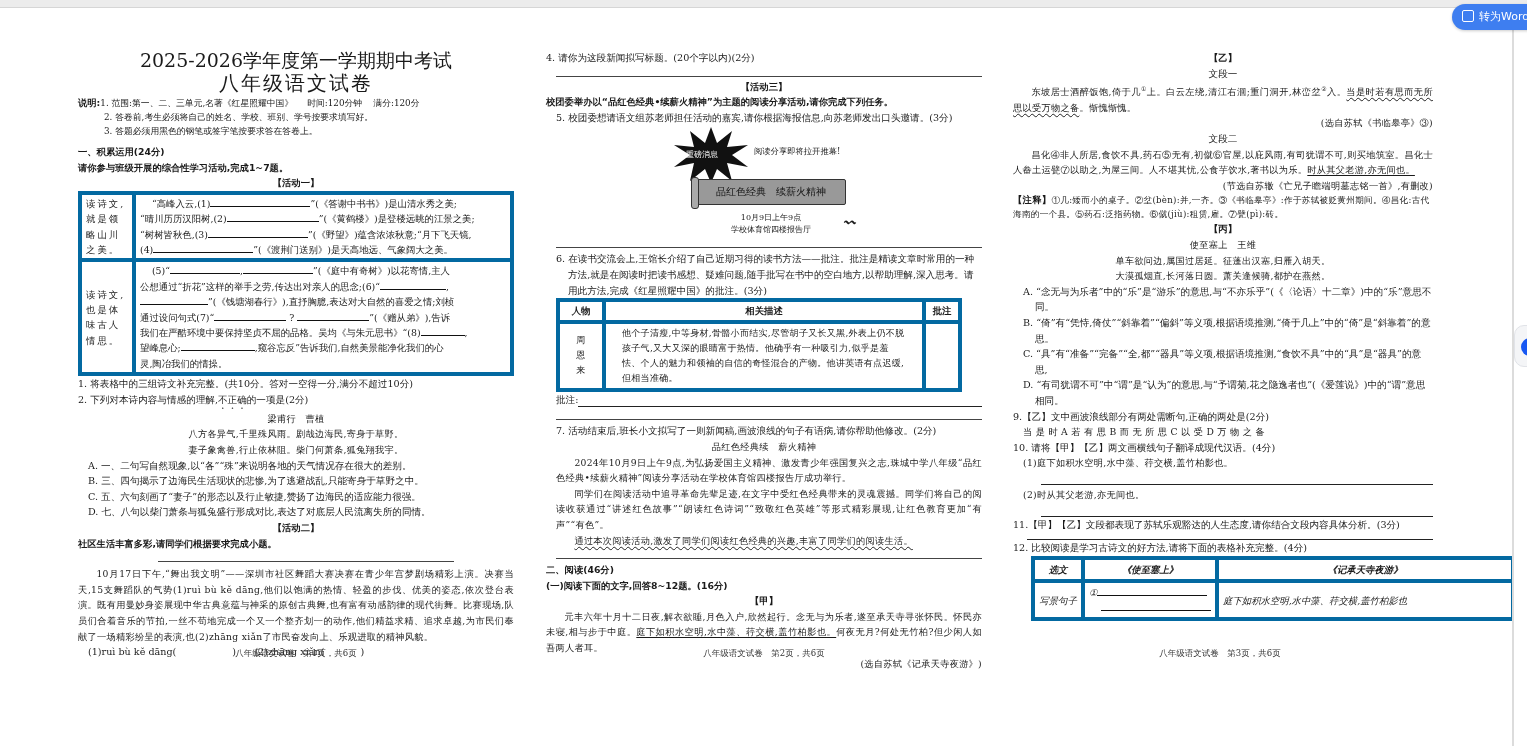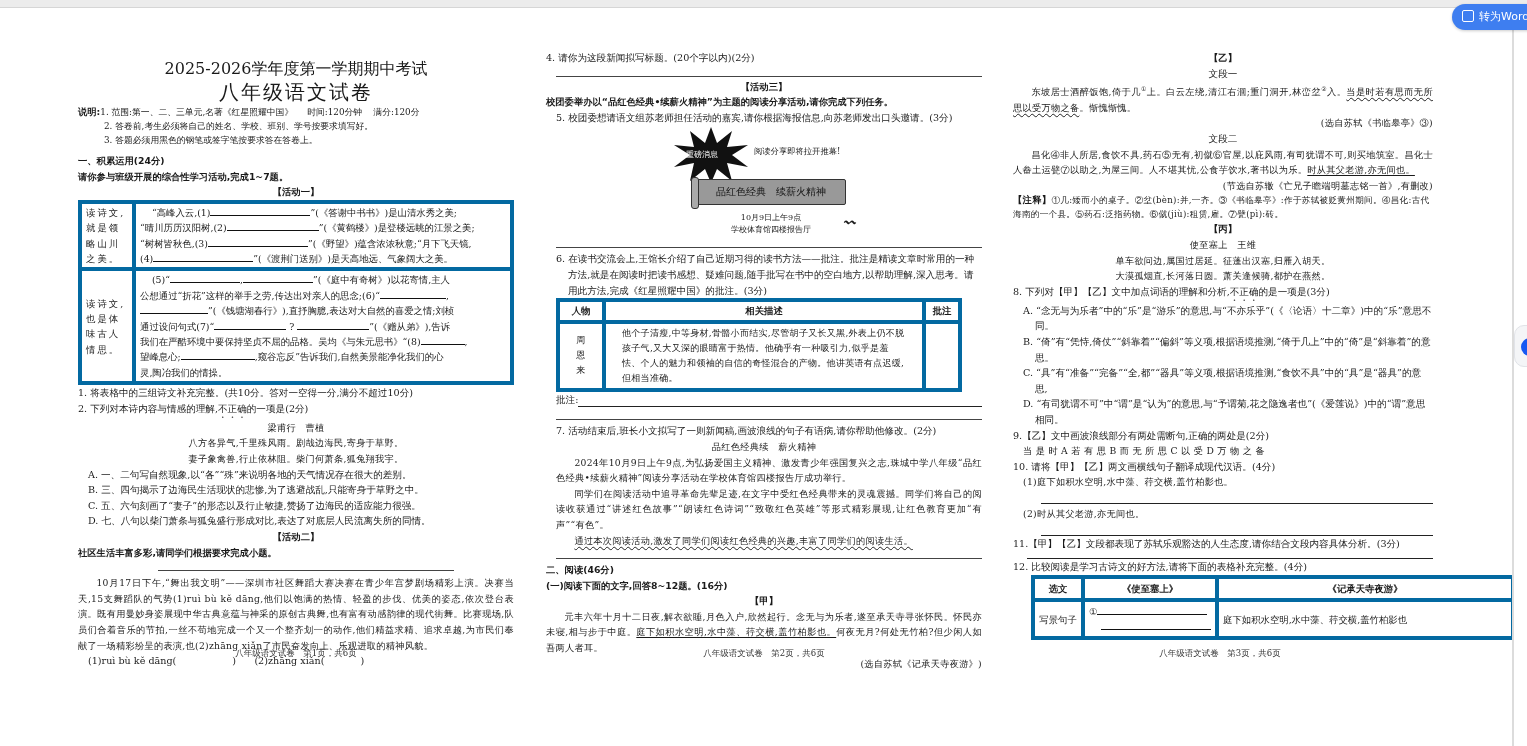--- a/index.html
+++ b/index.html
@@ -6,21 +6,21 @@
   html, body { width: 1527px; height: 746px; overflow: hidden; background: #ffffff; }
   body { font-family: "DejaVu Serif", "Liberation Serif", serif; color: #1a1a1a; position: relative; }
   .topbar { position: absolute; left: 0; top: 0; width: 1527px; height: 8px; background: #ececec; border-bottom: 1px solid #d6d6d6; }
   .viewport { position: absolute; left: 0; top: 8px; width: 1512px; height: 738px; background: #fff; overflow: hidden; }
   .vscroll { position: absolute; right: 0; top: 8px; width: 15px; height: 738px; background: #fff; border-left: 2px solid #dcdcdc; }
   .page { position: absolute; top: 38px; width: 436px; font-size: 9.6px; line-height: 15.6px; }
   .p1 { left: 78px; } .p2 { left: 546px; } .p3 { left: 1013px; width: 420px; }
   .center { text-align: center; }
   .right { text-align: right; }
   .bold { font-family: "DejaVu Sans", "Liberation Sans", sans-serif; font-weight: bold; font-size: 9.3px; }
-  .title1 { font-size: 16px; text-align: center; line-height: 20px; margin-top: 13px; }
+  .title1 { font-size: 19px; text-align: center; line-height: 20px; margin-top: 4px; }
   .title2 { font-size: 20px; text-align: center; line-height: 26px; letter-spacing: 2px; }
   .note { font-size: 8.8px; line-height: 14px; }
   .indent { padding-left: 26px; }
   .p-indent { text-indent: 2em; text-align: justify; }
   .opt { padding-left: 10px; }
   .hang { padding-left: 22px; text-indent: -12px; }
   table { border-collapse: collapse; width: 100%; }
   td, th { border: 4px solid #0369a1; vertical-align: middle; }
   .tbl1 { border: 2px solid #444; }
   .tbl1 td { font-size: 9.4px; line-height: 15.4px; padding: 1px 4px; }
@@ -179,36 +179,35 @@
     <div class="p-indent kai"><span>东坡居士酒醉饭饱,倚于几</span><span class="sub">①</span><span>上。白云左绕,清江右洄;重门洞开,林峦坌</span><span class="sub">②</span><span>入。</span><span class="wavy">当是时若有思而无所思以受万物之备</span><span>。惭愧惭愧。</span></div>
     <div class="right kai">(选自苏轼《书临皋亭》③)</div>
     <div class="center">文段二</div>
     <div class="p-indent kai"><span>昌化④非人所居,食饮不具,药石⑤无有,初僦⑥官屋,以庇风雨,有司犹谓不可,则买地筑室。昌化士人畚土运甓⑦以助之,为屋三间。人不堪其忧,公食芋饮水,著书以为乐。</span><span class="ul">时从其父老游,亦无间也。</span></div>
     <div class="right kai">(节选自苏辙《亡兄子瞻端明墓志铭一首》,有删改)</div>
     <div class="kai" style="font-size:8.6px; line-height:14px;"><span class="bold">【注释】</span><span>①几:矮而小的桌子。②坌(bèn):并,一齐。③《书临皋亭》:作于苏轼被贬黄州期间。④昌化:古代海南的一个县。⑤药石:泛指药物。⑥僦(jiù):租赁,雇。⑦甓(pì):砖。</span></div>
     <div class="bold center">【丙】</div>
     <div class="center kai">使至塞上　王维</div>
     <div class="center kai">单车欲问边,属国过居延。征蓬出汉塞,归雁入胡天。</div>
     <div class="center kai">大漠孤烟直,长河落日圆。萧关逢候骑,都护在燕然。</div>
-    <div><span>8. 下列对【甲】【乙】文中加点词语的理解和分析,</span><span class="dotted">不正确</span><span>的是一项是(3分)</span></div>
     <div class="hang">A. “念无与为乐者”中的“乐”是“游乐”的意思,与“不亦乐乎”(《〈论语〉十二章》)中的“乐”意思不同。</div>
     <div class="hang">B. “倚”有“凭恃,倚仗”“斜靠着”“偏斜”等义项,根据语境推测,“倚于几上”中的“倚”是“斜靠着”的意思。</div>
     <div class="hang">C. “具”有“准备”“完备”“全,都”“器具”等义项,根据语境推测,“食饮不具”中的“具”是“器具”的意思,</div>
     <div class="hang">D. “有司犹谓不可”中“谓”是“认为”的意思,与“予谓菊,花之隐逸者也”(《爱莲说》)中的“谓”意思相同。</div>
     <div>9.【乙】文中画波浪线部分有两处需断句,正确的两处是(2分)</div>
     <div class="opt kai">当 是 时 A 若 有 思 B 而 无 所 思 C 以 受 D 万 物 之 备</div>
     <div>10. 请将【甲】【乙】两文画横线句子翻译成现代汉语。(4分)</div>
     <div class="opt kai">(1)庭下如积水空明,水中藻、荇交横,盖竹柏影也。</div>
     <div class="ans-line" style="margin-left:28px;"></div>
     <div class="opt kai" style="margin-top:2px">(2)时从其父老游,亦无间也。</div>
     <div class="ans-line" style="margin-left:28px;"></div>
     <div>11.【甲】【乙】文段都表现了苏轼乐观豁达的人生态度,请你结合文段内容具体分析。(3分)</div>
     <div class="ans-line" style="margin-left:14px; height:8px;"></div>
     <div>12. 比较阅读是学习古诗文的好方法,请将下面的表格补充完整。(4分)</div>
-    <table class="tbl3" style="margin-left:18px; width:484px;">
+    <table class="tbl3" style="margin-left:18px; width:484px;font-style:italic;">
       <tbody>
           <tr>
         <th style="width:50px">选文</th>
         <th style="width:130px">《使至塞上》</th>
         <th>《记承天寺夜游》</th>
       </tr>
       <tr>
         <td class="center">写景句子</td>
         <td><span>①</span><span class="blank" style="width:110px"></span><br><span class="blank" style="width:110px; margin-left:12px"></span></td>
         <td>庭下如积水空明,水中藻、荇交横,盖竹柏影也</td>

